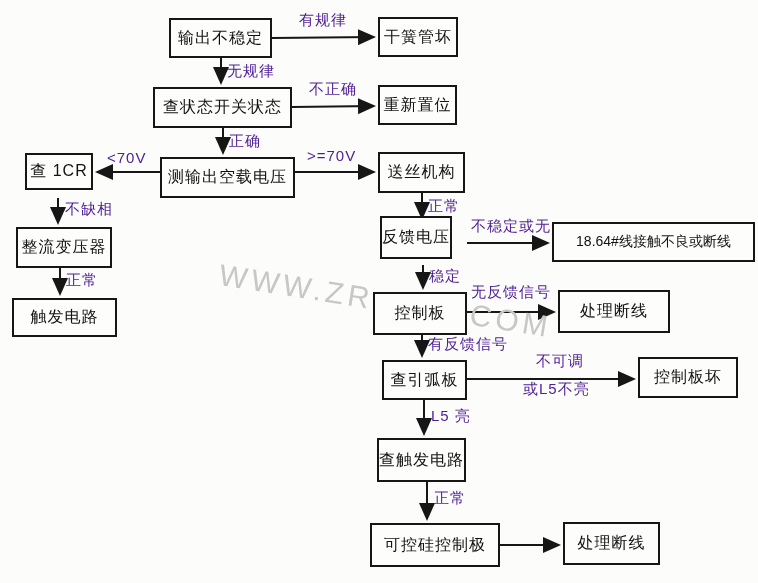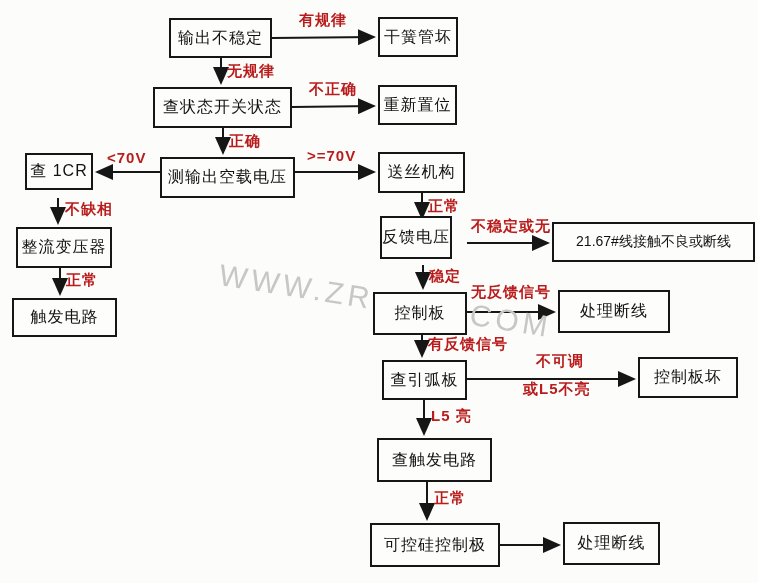--- a/index.html
+++ b/index.html
@@ -15,21 +15,21 @@
     box-sizing:border-box;
     border:2px solid #161616;
     background:#fdfdfc;
     display:flex; align-items:center; justify-content:center;
     font-size:16px; font-weight:400; color:#121212;
     letter-spacing:1px; white-space:nowrap;
   }
   .box.sm { font-size:14px; letter-spacing:0; }
   .lbl {
     position:absolute;
-    font-size:15px; font-weight:700; color:#b91c1c;
+    font-size:15px; font-weight:400; color:#4c1d95;
     letter-spacing:1px; white-space:nowrap;
   }
   #wm {
     position:absolute; left:222px; top:258px;
     font-size:30px; color:#c7c7c7; letter-spacing:4px;
     transform:rotate(9deg); transform-origin:left top;
     font-weight:400; white-space:nowrap;
   }
   svg.arrows { position:absolute; left:0; top:0; pointer-events:none; }
   svg.arrows line { stroke:#161616; stroke-width:2; }
@@ -68,27 +68,27 @@
 
   <div class="box" style="left:169px;top:18px;width:103px;height:40px">输出不稳定</div>
   <div class="box" style="left:378px;top:17px;width:80px;height:40px">干簧管坏</div>
   <div class="box" style="left:153px;top:87px;width:139px;height:41px">查状态开关状态</div>
   <div class="box" style="left:378px;top:85px;width:79px;height:40px">重新置位</div>
   <div class="box" style="left:25px;top:153px;width:68px;height:37px">查 1CR</div>
   <div class="box" style="left:160px;top:157px;width:135px;height:41px">测输出空载电压</div>
   <div class="box" style="left:378px;top:152px;width:87px;height:41px">送丝机构</div>
   <div class="box" style="left:16px;top:227px;width:96px;height:41px">整流变压器</div>
   <div class="box" style="left:380px;top:216px;width:72px;height:43px">反馈电压</div>
-  <div class="box sm" style="left:552px;top:222px;width:203px;height:40px">21.67#线接触不良或断线</div>
+  <div class="box sm" style="left:552px;top:222px;width:203px;height:40px">18.64#线接触不良或断线</div>
   <div class="box" style="left:12px;top:298px;width:105px;height:39px">触发电路</div>
   <div class="box" style="left:373px;top:292px;width:94px;height:43px">控制板</div>
   <div class="box" style="left:558px;top:290px;width:112px;height:43px">处理断线</div>
   <div class="box" style="left:382px;top:360px;width:85px;height:40px">查引弧板</div>
   <div class="box" style="left:638px;top:357px;width:100px;height:41px">控制板坏</div>
-  <div class="box" style="left:377px;top:438px;width:115px;height:44px">查触发电路</div>
+  <div class="box" style="left:377px;top:438px;width:89px;height:44px">查触发电路</div>
   <div class="box" style="left:370px;top:523px;width:130px;height:44px">可控硅控制极</div>
   <div class="box" style="left:563px;top:522px;width:97px;height:43px">处理断线</div>
 
   <span class="lbl" style="left:299px;top:11px">有规律</span>
   <span class="lbl" style="left:227px;top:62px">无规律</span>
   <span class="lbl" style="left:309px;top:80px">不正确</span>
   <span class="lbl" style="left:229px;top:132px">正确</span>
   <span class="lbl" style="left:107px;top:149px">&lt;70V</span>
   <span class="lbl" style="left:307px;top:147px">&gt;=70V</span>
   <span class="lbl" style="left:65px;top:200px">不缺相</span>

